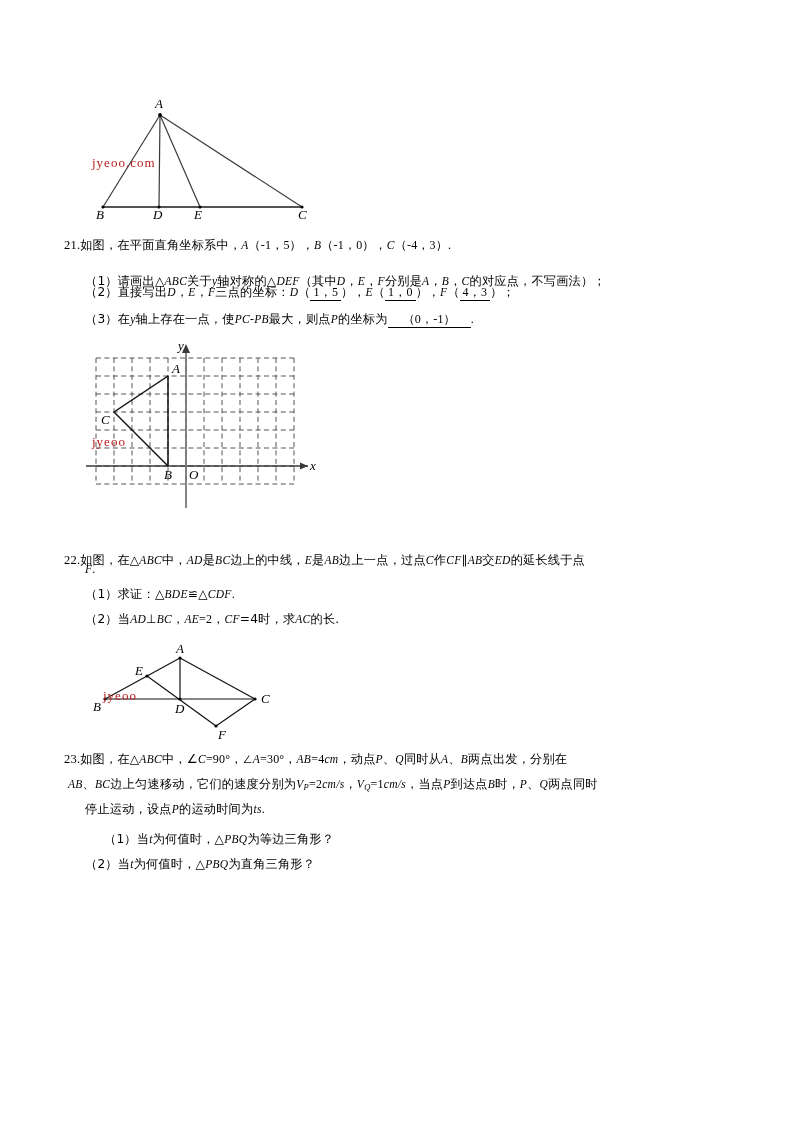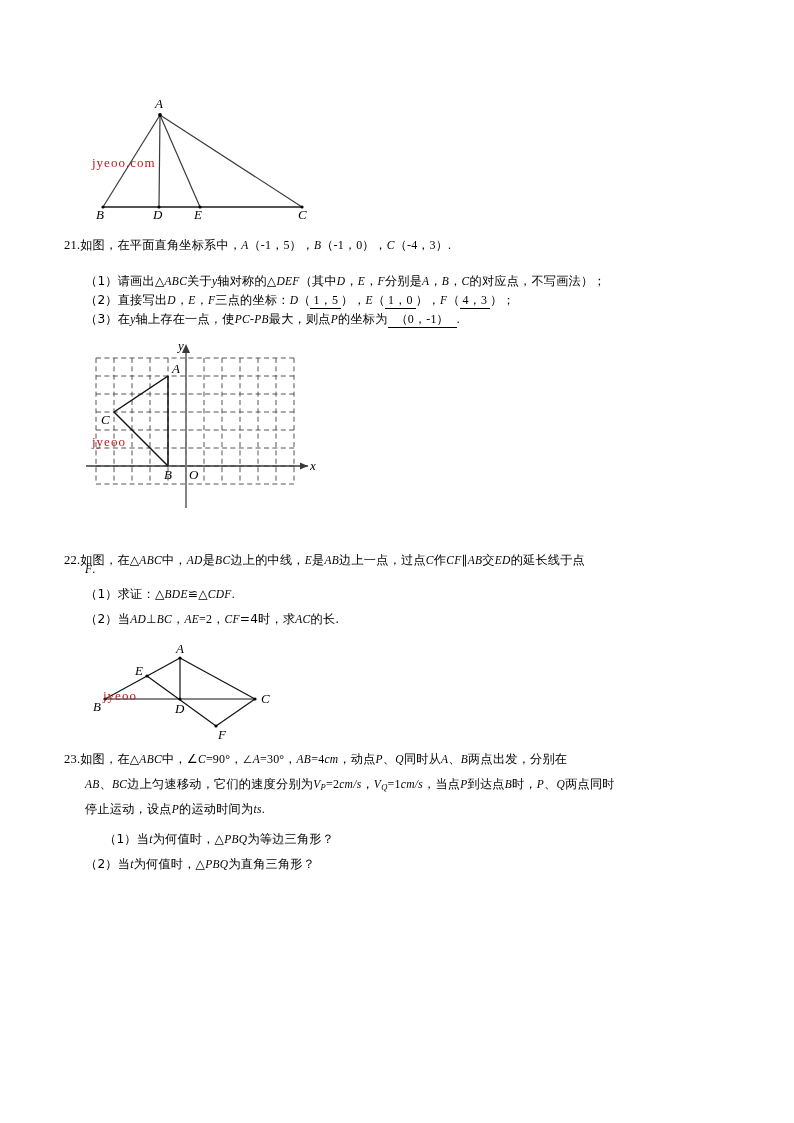--- a/index.html
+++ b/index.html
@@ -56,21 +56,21 @@
     font-family: "Liberation Serif", serif;
     font-size: 12px;
     padding: 0 3px;
   }
   .blank-wide {
     display: inline-block;
     border-bottom: 1px solid #000;
     text-align: left;
     font-family: "Liberation Serif", serif;
     font-size: 12px;
-    padding: 0 8px;
+    padding: 0 15px;
   }
 
   
   .diagram {
     position: absolute;
   }
   .lbl {
     position: absolute;
     font-family: "Liberation Serif", serif;
     font-style: italic;
@@ -119,21 +119,21 @@
   </div>
 
   <div class="qline" style="left:64px; top:237px;">
     <span class="qnum">21.</span><span class="cn">如图，在平面直角坐标系中，</span><span class="mathit">A</span><span class="mathup">（-1，5），</span><span class="mathit">B</span><span class="mathup">（-1，0），</span><span class="mathit">C</span><span class="mathup">（-4，3）.</span>
   </div>
 
   <div class="qline" style="left:85px; top:261px;margin-top:12px;">
     <span class="cn">（1）</span><span class="cn">请画出△</span><span class="mathit">ABC</span><span class="cn">关于</span><span class="mathit">y</span><span class="cn">轴对称的△</span><span class="mathit">DEF</span><span class="cn">（其中</span><span class="mathit">D</span><span class="cn">，</span><span class="mathit">E</span><span class="cn">，</span><span class="mathit">F</span><span class="cn">分别是</span><span class="mathit">A</span><span class="cn">，</span><span class="mathit">B</span><span class="cn">，</span><span class="mathit">C</span><span class="cn">的对应点，不写画法）；</span>
   </div>
 
-  <div class="qline" style="left:85px; top:292px;">
+  <div class="qline" style="left:85px; top:284px;">
     <span class="cn">（2）</span><span class="cn">直接写出</span><span class="mathit">D</span><span class="cn">，</span><span class="mathit">E</span><span class="cn">，</span><span class="mathit">F</span><span class="cn">三点的坐标：</span><span class="mathit">D</span><span class="mathup">（</span><span class="blank">1，5</span><span class="mathup">），</span><span class="mathit">E</span><span class="mathup">（</span><span class="blank">1，0</span><span class="mathup">），</span><span class="mathit">F</span><span class="mathup">（</span><span class="blank">4，3</span><span class="mathup">）；</span>
   </div>
 
   <div class="qline" style="left:85px; top:311px;">
     <span class="cn">（3）</span><span class="cn">在</span><span class="mathit">y</span><span class="cn">轴上存在一点，使</span><span class="mathit">PC</span><span class="mathup">-</span><span class="mathit">PB</span><span class="cn">最大，则点</span><span class="mathit">P</span><span class="cn">的坐标为</span><span class="blank-wide">（0，-1）</span><span class="mathup">.</span>
   </div>
 
   <div class="diagram" style="left:86px; top:336px; width:260px; height:180px;">
     <svg width="260" height="180" viewBox="0 0 260 180">
 
@@ -218,21 +218,21 @@
     <span class="lbl" style="left:176px; top:46px;">C</span>
     <span class="lbl" style="left:90px; top:56px;">D</span>
     <span class="lbl" style="left:50px; top:18px;">E</span>
     <span class="lbl" style="left:133px; top:82px;">F</span>
   </div>
 
   <div class="qline" style="left:64px; top:751px;">
     <span class="qnum">23.</span><span class="cn">如图，在△</span><span class="mathit">ABC</span><span class="cn">中，∠</span><span class="mathit">C</span><span class="mathup">=90°，∠</span><span class="mathit">A</span><span class="mathup">=30°，</span><span class="mathit">AB</span><span class="mathup">=4</span><span class="mathit">cm</span><span class="cn">，动点</span><span class="mathit">P</span><span class="cn">、</span><span class="mathit">Q</span><span class="cn">同时从</span><span class="mathit">A</span><span class="cn">、</span><span class="mathit">B</span><span class="cn">两点出发，分别在</span>
   </div>
 
-  <div class="qline" style="left:85px; top:776px;text-align:right;">
+  <div class="qline" style="left:68px; top:776px;text-align:right;">
     <span class="mathit">AB</span><span class="cn">、</span><span class="mathit">BC</span><span class="cn">边上匀速移动，它们的速度分别为</span><span class="mathit">V</span><span class="mathit" style="font-size:8.5px; vertical-align:-2px;">P</span><span class="mathup">=2</span><span class="mathit">cm/s</span><span class="cn">，</span><span class="mathit">V</span><span class="mathit" style="font-size:8.5px; vertical-align:-2px;">Q</span><span class="mathup">=1</span><span class="mathit">cm/s</span><span class="cn">，当点</span><span class="mathit">P</span><span class="cn">到达点</span><span class="mathit">B</span><span class="cn">时，</span><span class="mathit">P</span><span class="cn">、</span><span class="mathit">Q</span><span class="cn">两点同时</span>
   </div>
 
   <div class="qline" style="left:85px; top:801px;">
     <span class="cn">停止运动，设点</span><span class="mathit">P</span><span class="cn">的运动时间为</span><span class="mathit">t</span><span class="mathit">s</span><span class="mathup">.</span>
   </div>
 
   <div class="qline" style="left:85px; top:831px;margin-left:19px;">
     <span class="cn">（1）</span><span class="cn">当</span><span class="mathit">t</span><span class="cn">为何值时，△</span><span class="mathit">PBQ</span><span class="cn">为等边三角形？</span>
   </div>

